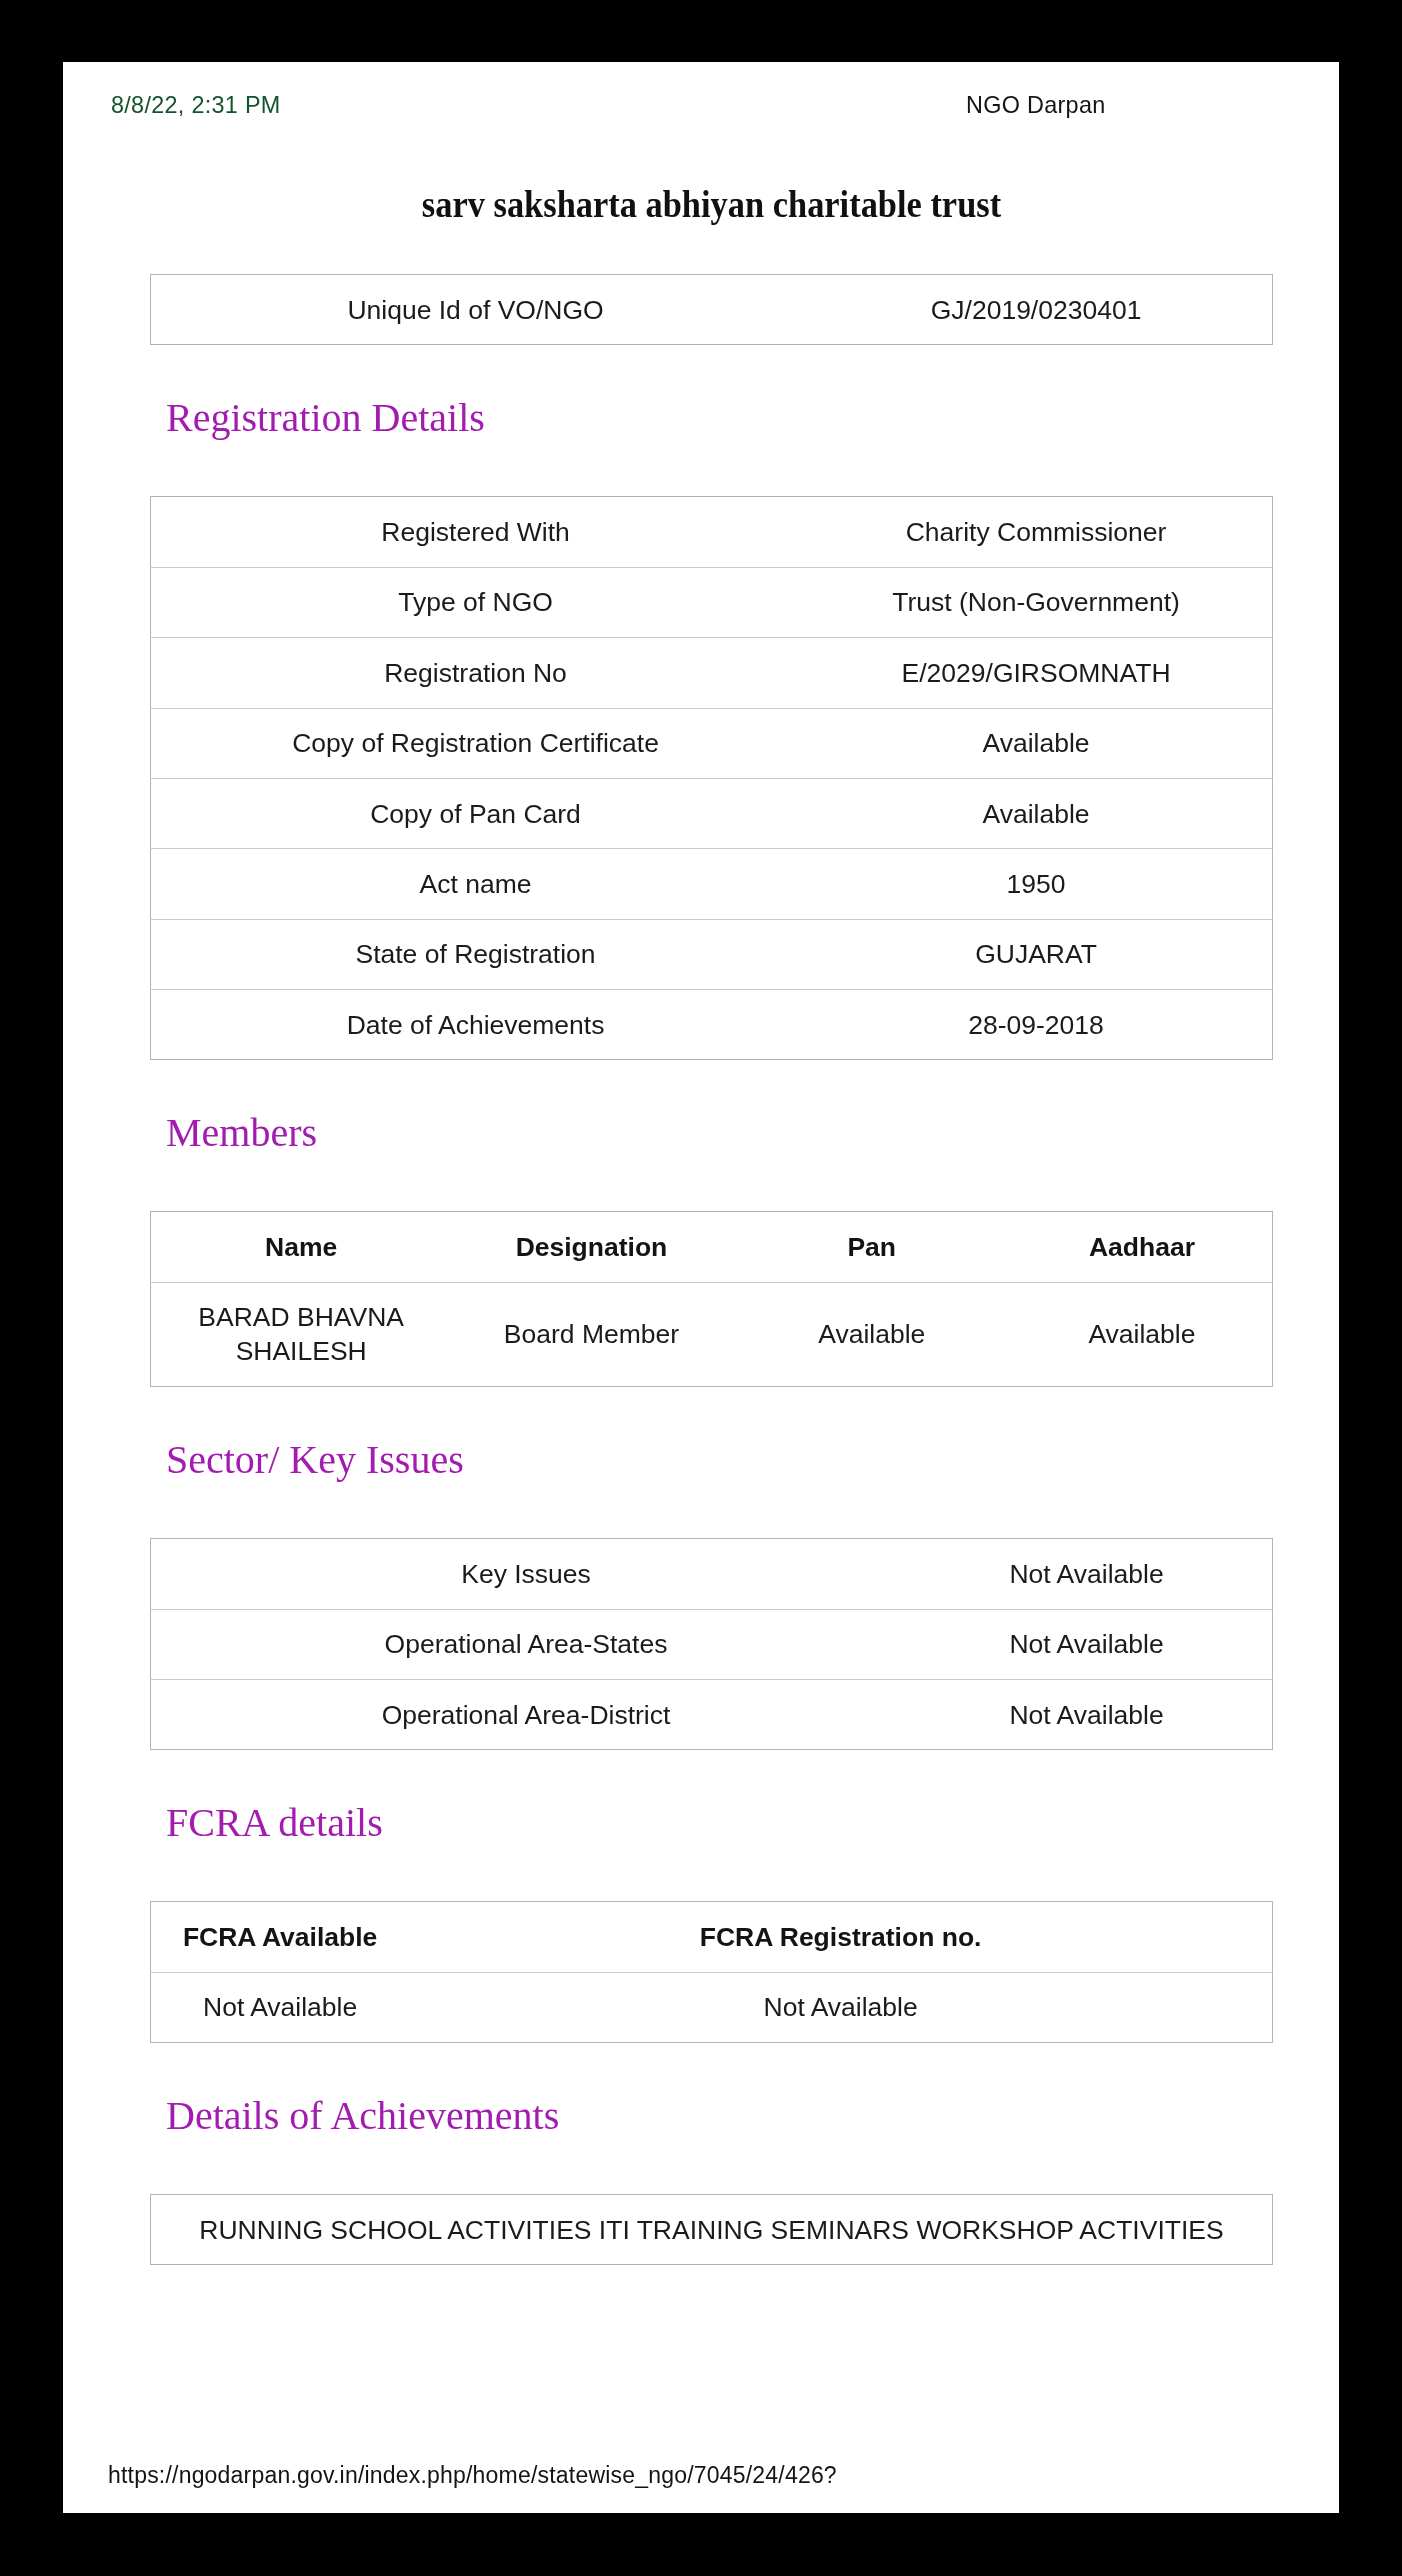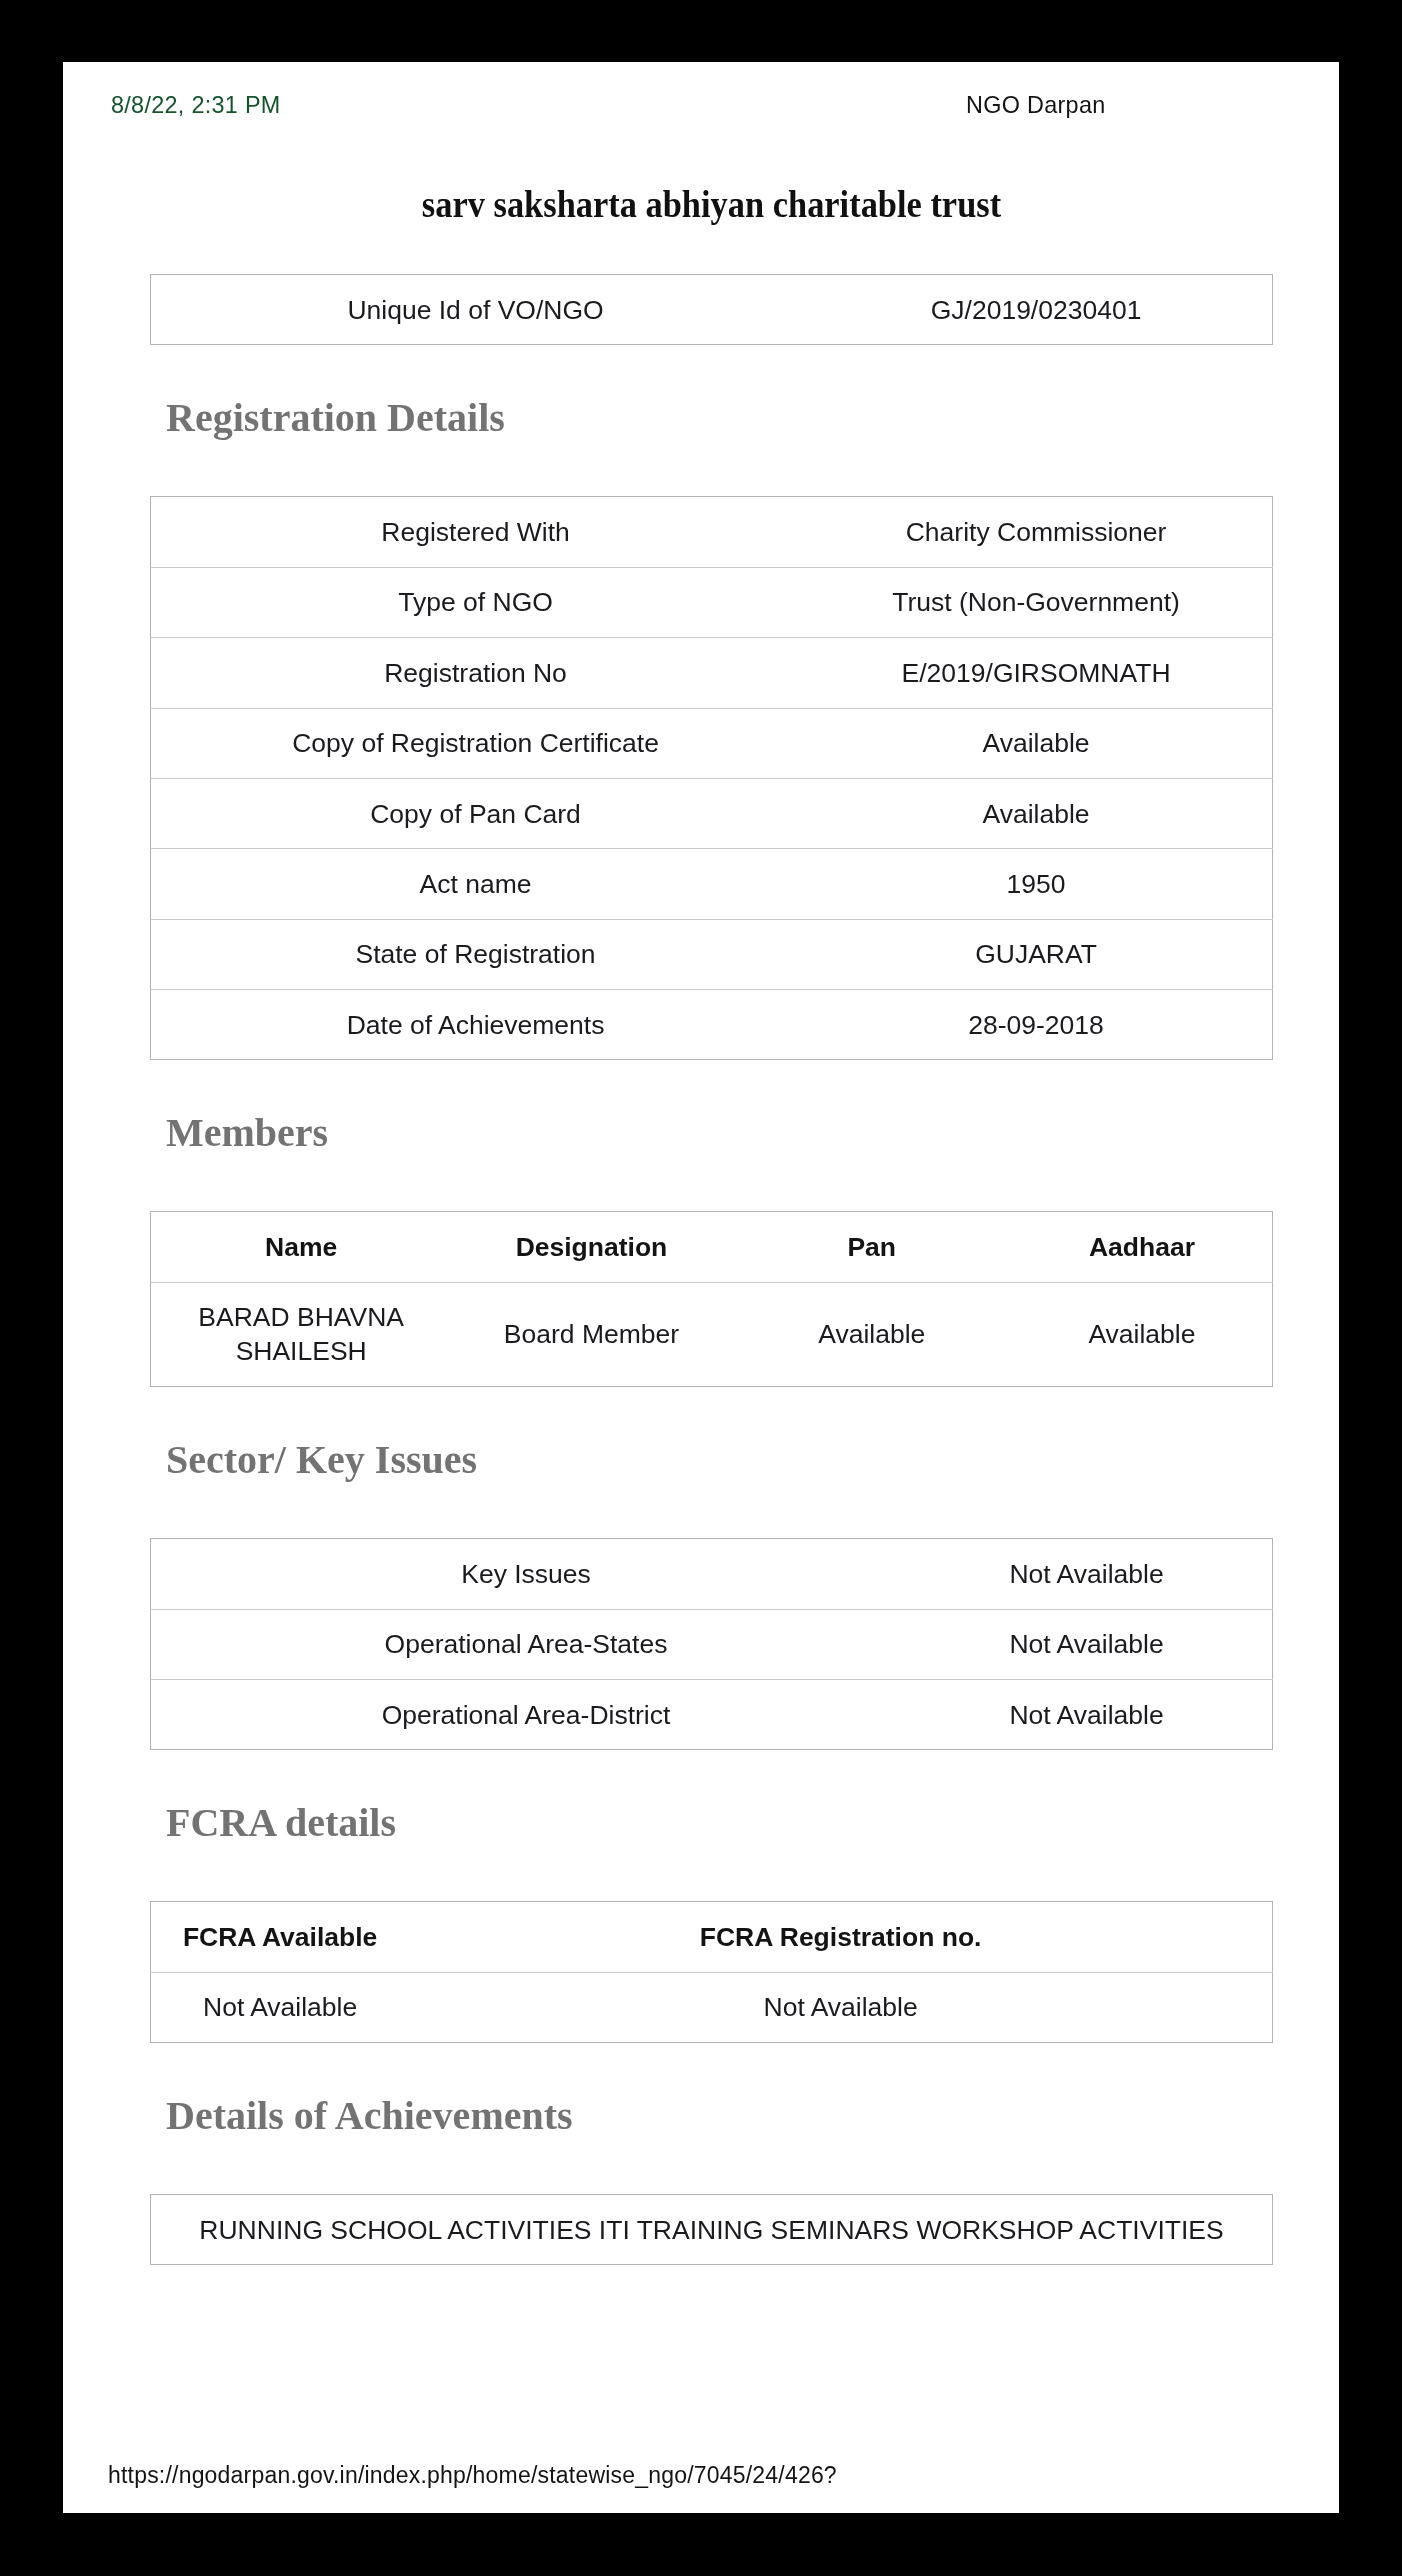--- a/index.html
+++ b/index.html
@@ -28,24 +28,24 @@
     margin:121px 0 0 0;
     font-family:"Liberation Serif", serif;
     font-weight:bold;
     font-size:37px;line-height:44px;
     text-align:center;
     transform:scaleX(0.93);transform-origin:center;
     color:#111;
   }
   h2.section-heading{
     font-family:"Liberation Serif", serif;
-    font-weight:bold;
+    font-weight:normal;
     font-size:40px;line-height:47px;
     margin:49px 0 55px 16px;
-    color:#737373;
+    color:#a21caf;
   }
   table.data{
     width:100%;
     border-collapse:collapse;
     border:1.9px solid #b3b3b3;
     table-layout:fixed;
   }
   table.data td, table.data th{
     font-size:26.5px;line-height:34px;
     padding:17.7px 16px;
@@ -101,21 +101,21 @@
         <tr>
           <td class="col-label-55">Registered With</td>
           <td>Charity Commissioner</td>
         </tr>
         <tr>
           <td class="col-label-55">Type of NGO</td>
           <td>Trust (Non-Government)</td>
         </tr>
         <tr>
           <td class="col-label-55">Registration No</td>
-          <td>E/2019/GIRSOMNATH</td>
+          <td>E/2029/GIRSOMNATH</td>
         </tr>
         <tr>
           <td class="col-label-55">Copy of Registration Certificate</td>
           <td>Available</td>
         </tr>
         <tr>
           <td class="col-label-55">Copy of Pan Card</td>
           <td>Available</td>
         </tr>
         <tr>

